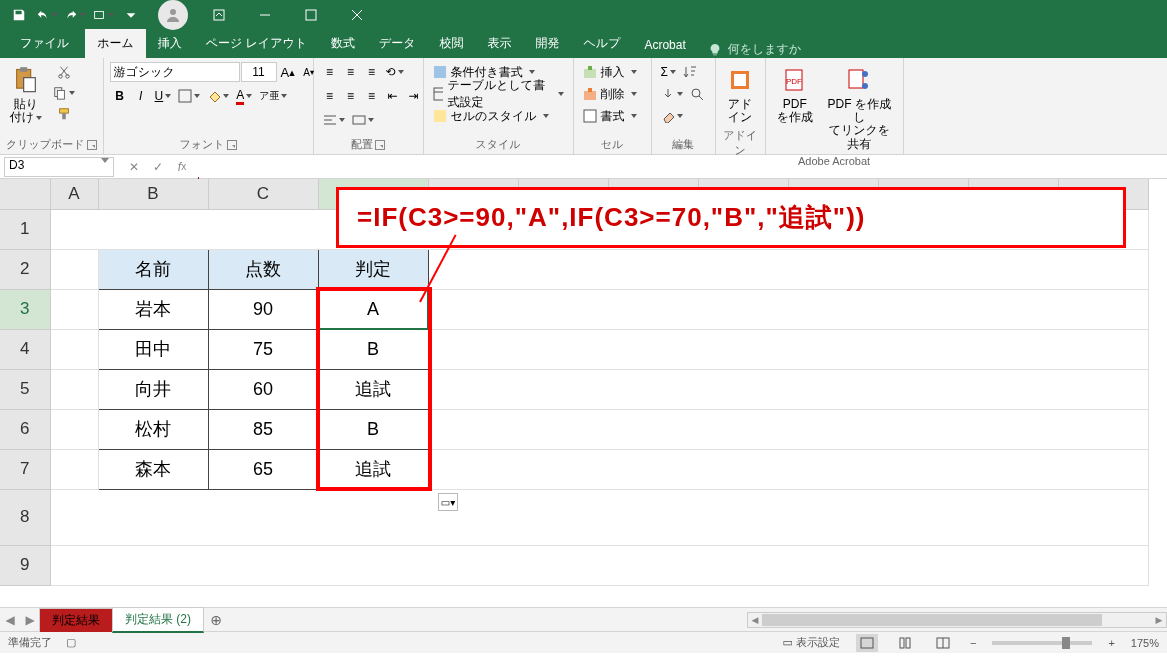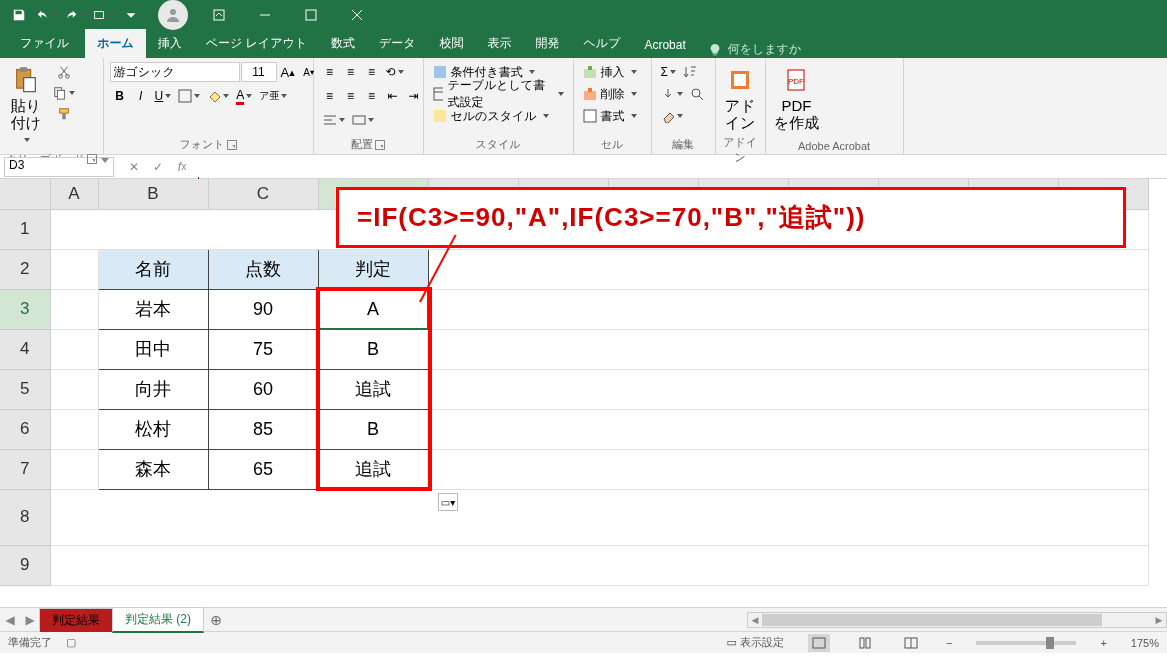--- a/index.html
+++ b/index.html
@@ -12,36 +12,36 @@
 .titlebar .qat .qbtn svg { width: 14px; height: 14px; fill: #fff; }
 .titlebar .title { flex: 1; text-align: center; font-size: 13px; }
 .titlebar .wincontrols { display: flex; }
 .titlebar .wincontrols .wbtn { width: 46px; height: 30px; display: flex; align-items: center; justify-content: center; cursor: pointer; }
 .titlebar .wincontrols .wbtn svg { width: 12px; height: 12px; stroke: #fff; fill: none; stroke-width: 1; }
 .titlebar .wincontrols .face { width: 30px; height: 30px; border-radius: 50%; background: #e8e8e8; margin: 0 8px; display: flex; align-items: center; justify-content: center; }
 
 
 .tabsrow { background: #217346; height: 28px; display: flex; align-items: flex-end; padding-left: 4px; }
 .tabsrow .tab { padding: 6px 12px; color: #fff; font-size: 12px; cursor: pointer; }
-.tabsrow .tab.active { background: #f3f3f3; color: #0369a1; font-weight: 700; }
+.tabsrow .tab.active { background: #f3f3f3; color: #000000; font-weight: 400; }
 .tabsrow .tab.file { background: #217346; color: #fff; padding: 6px 16px; }
 .tabsrow .tellme { display: flex; align-items: center; color: #c6e5d5; padding: 0 10px; gap: 6px; font-size: 12px; }
 .tabsrow .tellme svg { width: 14px; height: 14px; fill: #c6e5d5; }
 
 
 .ribbon { background: #f3f3f3; border-bottom: 1px solid #d4d4d4; height: 97px; display: flex; }
 .group { border-right: 1px solid #d4d4d4; padding: 4px 6px 0; display: flex; flex-direction: column; }
 .group .gbody { flex: 1; display: flex; align-items: flex-start; gap: 4px; }
 .group .glabel { text-align: center; font-size: 11px; color: #666; padding: 2px 0; display: flex; justify-content: center; align-items: center; gap: 2px; }
 .group .glabel .launcher { width: 10px; height: 10px; border: 1px solid #888; display: inline-block; position: relative; cursor: pointer; }
 .group .glabel .launcher::after { content: ""; position: absolute; right: 1px; bottom: 1px; border-left: 3px solid transparent; border-top: 3px solid #888; }
 
 .bigbtn { width: 40px; display: flex; flex-direction: column; align-items: center; gap: 2px; padding: 2px; cursor: pointer; }
 .bigbtn .icon { width: 32px; height: 32px; display: flex; align-items: center; justify-content: center; }
-.bigbtn .lbl { font-size: 15px; text-align: center; line-height: 1.1; }
+.bigbtn .lbl { font-size: 12px; text-align: center; line-height: 1.1; }
 .smbtn { min-width: 20px; height: 20px; display: flex; align-items: center; justify-content: center; cursor: pointer; padding: 0 3px; font-size: 12px; }
 .dd::after { content: ""; display: inline-block; margin-left: 2px; border-left: 3px solid transparent; border-right: 3px solid transparent; border-top: 4px solid #555; vertical-align: middle; }
 
 .col { display: flex; flex-direction: column; gap: 1px; }
 .row { display: flex; gap: 1px; align-items: center; }
 
 
 .fbar-wrap { height: 24px; border-bottom: 1px solid #d4d4d4; display: flex; align-items: center; background: #fff; }
 .namebox { width: 110px; border: 1px solid #ccc; height: 20px; margin: 0 4px; padding: 0 4px; display: flex; font-size: 12px; background: #fff; }
 .namebox::after { content: ""; margin-left: auto; border-left: 4px solid transparent; border-right: 4px solid transparent; border-top: 5px solid #888; }
@@ -78,21 +78,21 @@
 .sheettabs .stab { padding: 3px 12px; border: 1px solid #ccc; border-bottom: none; background: #b91c1c; cursor: pointer; margin-left: -1px; }
 .sheettabs .stab.active { background: #fff; border-bottom: 2px solid #217346; color: #217346; font-weight: 500; }
 .sheettabs .addsheet { width: 24px; text-align: center; cursor: pointer; color: #666; font-size: 14px; }
 .sheettabs .hscroll { margin-left: auto; width: 420px; height: 16px; background: #f0f0f0; border: 1px solid #ccc; display: flex; align-items: center; position: relative; }
 .sheettabs .hscroll .thumb { position: absolute; left: 14px; width: 340px; height: 12px; background: #cdcdcd; }
 .sheettabs .hscroll .arr { width: 14px; text-align: center; color: #888; font-size: 9px; }
 .sheettabs .hscroll .arr.r { margin-left: auto; }
 
 
 .statusbar { height: 22px; background: #f3f3f3; border-top: 1px solid #d4d4d4; display: flex; align-items: center; font-size: 11px; color: #555; padding: 0 8px; gap: 14px; }
-.statusbar .right { margin-left: auto; display: flex; align-items: center; gap: 24px; }
+.statusbar .right { margin-left: auto; display: flex; align-items: center; gap: 16px; }
 .statusbar .viewbtn { width: 22px; height: 18px; border: 1px solid transparent; display: flex; align-items: center; justify-content: center; cursor: pointer; }
 .statusbar .viewbtn.active { background: #d6d6d6; }
 .statusbar .slider { width: 100px; height: 4px; background: #ccc; position: relative; }
 .statusbar .slider .th { position: absolute; left: 70%; top: -4px; width: 8px; height: 12px; background: #888; }
 
 
 .autofill { position: absolute; width: 20px; height: 18px; border: 1px solid #b8b8b8; background: #fff; display: flex; align-items: center; justify-content: center; font-size: 10px; }
 </style>
 </head>
 <body>
@@ -403,20 +403,31 @@
       <div class="bigbtn" style="width:50px">
         <div class="icon">
             <svg width="24" height="24">
               <rect x="3" y="2" width="16" height="20" fill="#fff" stroke="#c00"></rect>
               <text x="11" y="16" font-size="8" fill="#c00" text-anchor="middle">PDF</text>
             </svg>
           </div>
         <div class="lbl" style="white-space:pre-line">PDF
 を作成</div>
       </div>
+      <div class="bigbtn" style="width:80px">
+        <div class="icon">
+            <svg width="24" height="24">
+              <rect x="2" y="2" width="14" height="18" fill="#fff" stroke="#c00"></rect>
+              <circle cx="18" cy="6" r="3" fill="#4472c4"></circle>
+              <circle cx="18" cy="18" r="3" fill="#4472c4"></circle>
+            </svg>
+          </div>
+        <div class="lbl" style="white-space:pre-line">PDF を作成し
+てリンクを共有</div>
+      </div>
     </div>
     <div class="glabel">
         <span>Adobe Acrobat</span>
       </div>
   </div>
 </div>
 
 <div class="fbar-wrap">
   <div class="namebox">
       <span>D3</span>

